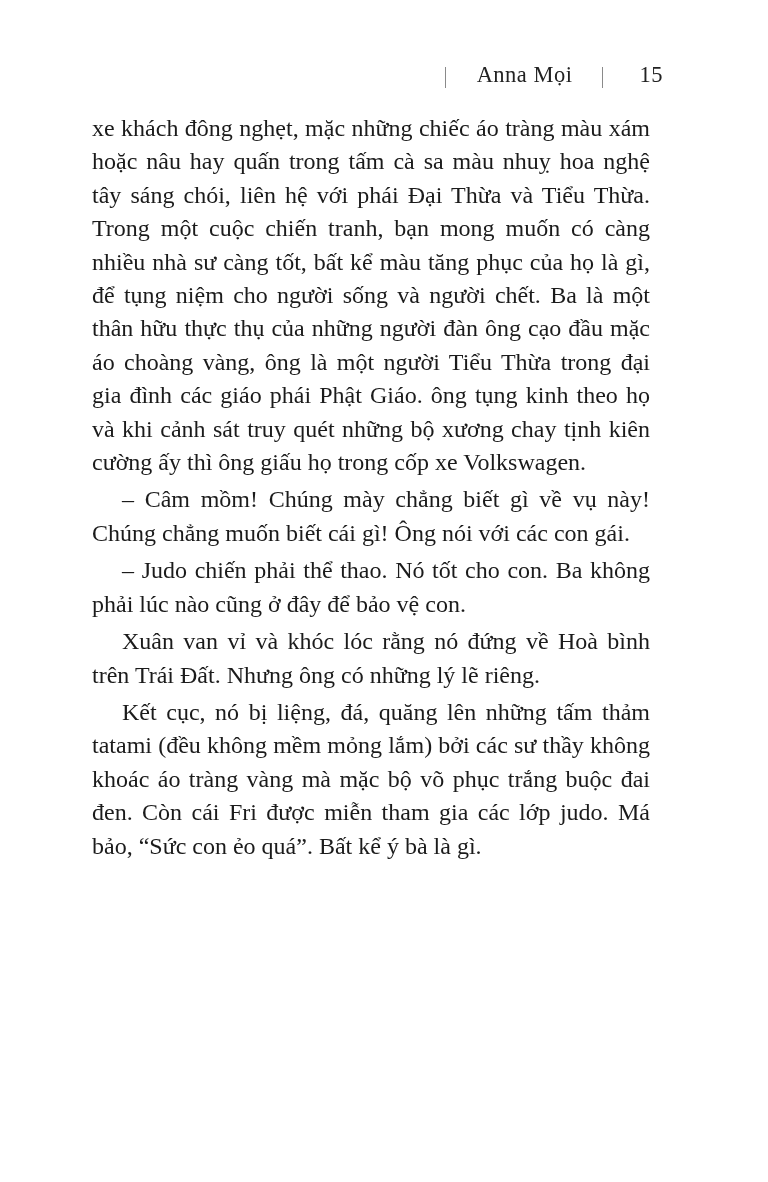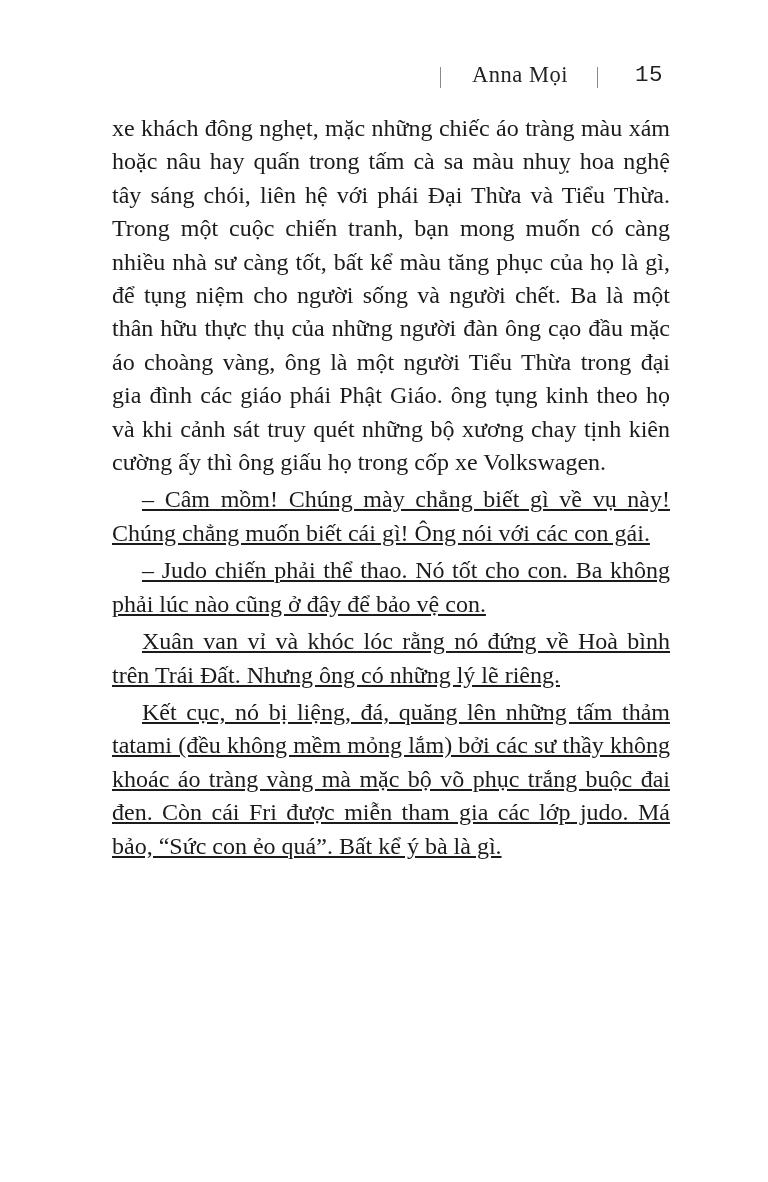--- a/index.html
+++ b/index.html
@@ -31,38 +31,36 @@
     height: 21px;
     background: #8a8a8a;
   }
   .running-head .author {
     margin: 0 29px 0 31px;
     letter-spacing: 0.5px;
   }
   .running-head .page-number {
     margin-left: 37px;
     letter-spacing: 0.5px;
-    font-family: Liberation Mono, monospace;
   }
   .body-text {
     position: absolute;
     top: 112px;
-    left: 112px;
+    left: 92px;
     width: 558px;
     font-size: 24px;
     line-height: 33.4px;
     text-align: justify;
     text-justify: inter-word;
   }
   .body-text p {
     margin: 0 0 4px 0;
   }
   .body-text p.indent {
     text-indent: 30px;
-    text-decoration: underline;
   }
 </style>
 </head>
 <body>
 
 <div class="book-page">
   <header class="running-head">
     <span class="divider"></span>
     <span class="author">Anna Mọi</span>
     <span class="divider"></span>

